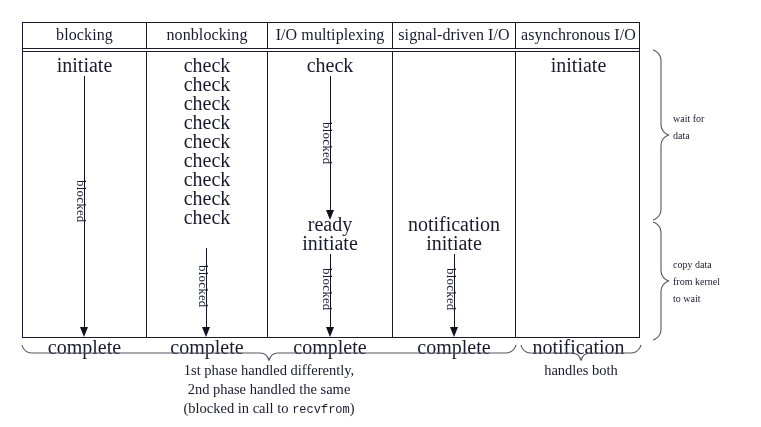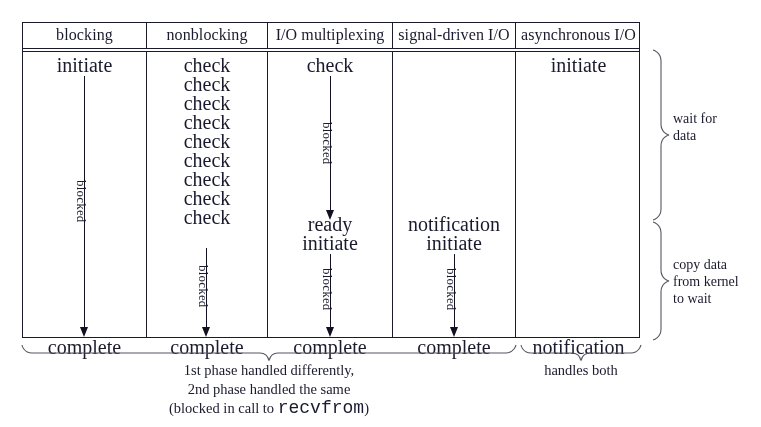--- a/index.html
+++ b/index.html
@@ -54,28 +54,28 @@
     position:absolute;font-size:13px;white-space:nowrap;
     transform:rotate(90deg);transform-origin:left top;
     letter-spacing:.2px;
   }
 
   
   .brace svg{display:block;overflow:visible;}
   .brace path{fill:none;stroke:#555560;stroke-width:1.1px;}
 
   .brace-lbl{
-    position:absolute;font-size:14px;line-height:17px;
+    position:absolute;font-size:10px;line-height:17px;
     white-space:nowrap;color:#1a1a2e;
   }
   .cap{
     position:absolute;text-align:center;font-size:14.5px;line-height:19px;
     color:#1a1a2e;white-space:nowrap;
   }
-  .mono{font-family:"Liberation Mono","DejaVu Sans Mono",monospace;font-size:18px;}
+  .mono{font-family:"Liberation Mono","DejaVu Sans Mono",monospace;font-size:12px;}
 </style>
 </head>
 <body>
 
 <div id="stage">
 
   <div class="tbl">
 
     <div class="hdr-row">
       <div class="col c0 d">

